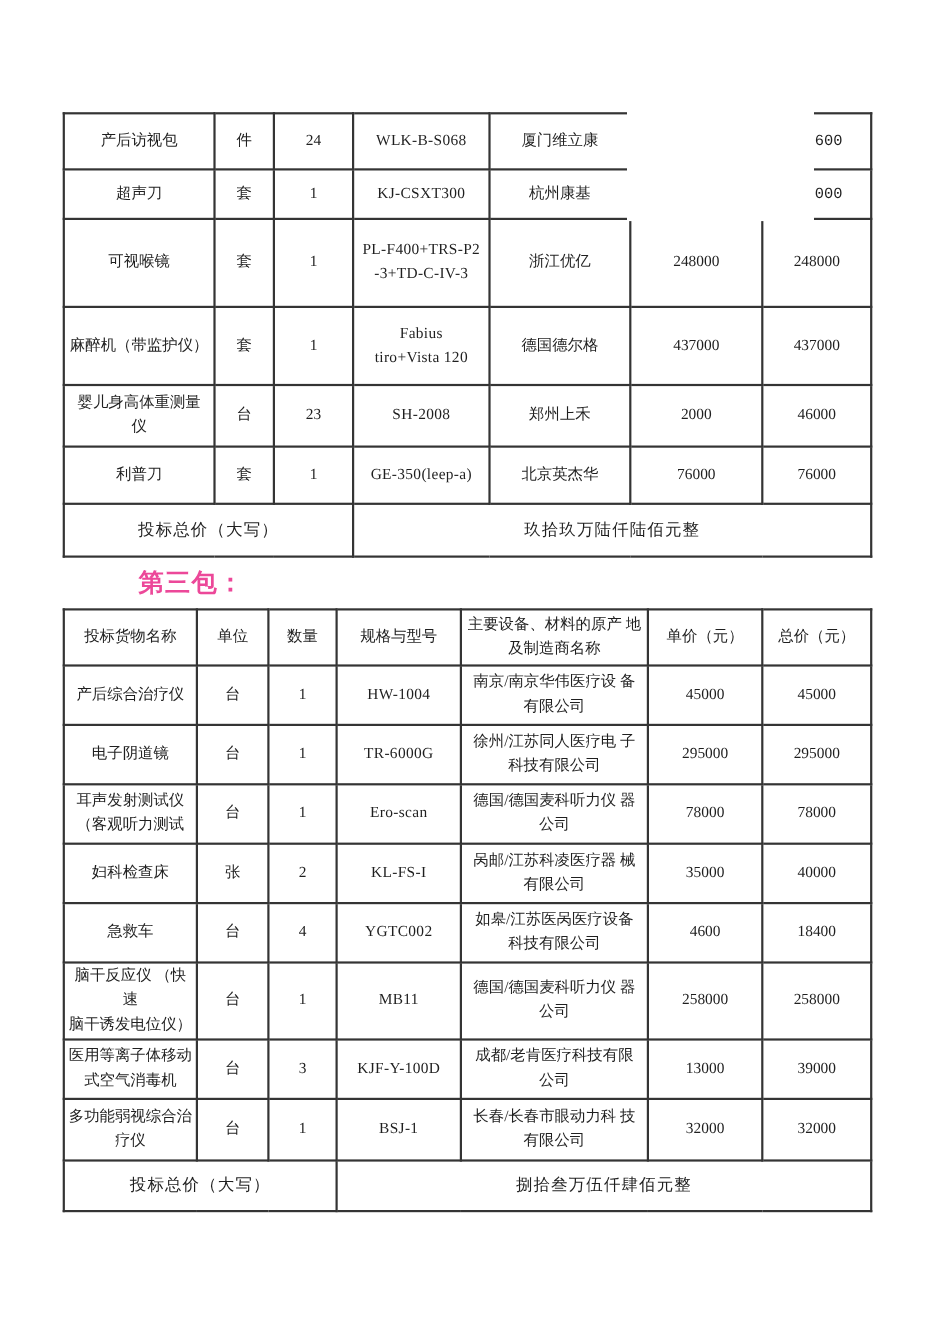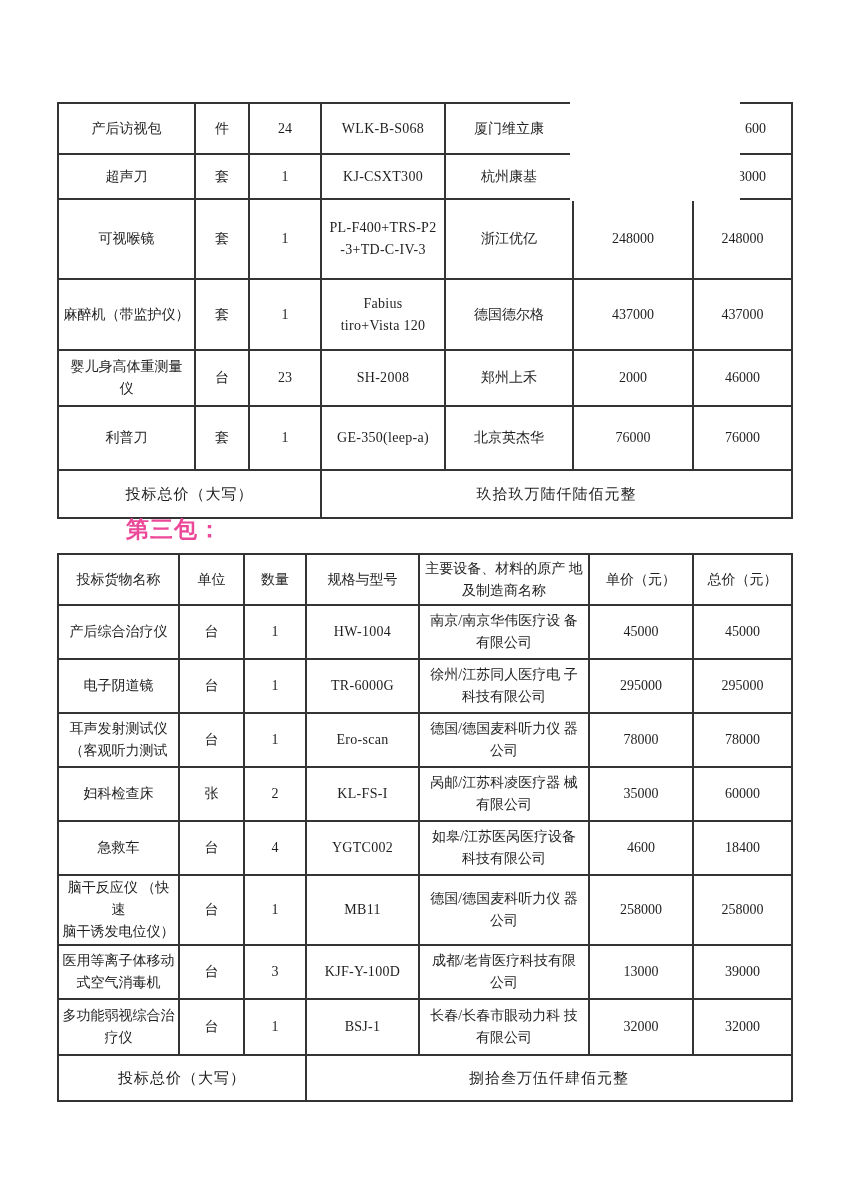--- a/index.html
+++ b/index.html
@@ -15,21 +15,21 @@
   }
   .doc-table td {
     border:2px solid #343434;
     text-align:center; vertical-align:middle;
     font-size:14px; line-height:22px;
     white-space:pre-line; overflow:hidden;
     padding:1px 2px;
   }
   .doc-table td.model { font-size:14px; letter-spacing:0.3px; }
   .doc-table td.footer-cell { font-size:15px; letter-spacing:1px; }
-  .doc-table td.num-clip { text-align:right; padding-right:25px; }
+  .doc-table td.num-clip { text-align:right; padding-right:25px;font-family:Liberation Mono, monospace; }
   #section-heading {
     position:absolute; left:126px; top:514px;
     font-size:23px; font-weight:700; letter-spacing:1px;
     color:#ec4899;
   }
   #redaction-overlay {
     position:absolute; left:570px; top:94px; width:170px; height:107px;
     background:#ffffff; z-index:5;
   }
 </style>
@@ -88,21 +88,21 @@
     <tr style="height:56px;">
       <td>婴儿身高体重测量
 仪</td>
       <td>台</td>
       <td>23</td>
       <td class="model">SH-2008</td>
       <td>郑州上禾</td>
       <td>2000</td>
       <td>46000</td>
     </tr>
-    <tr style="height:64px;">
+    <tr style="height:52px;">
       <td>利普刀</td>
       <td>套</td>
       <td>1</td>
       <td class="model">GE-350(leep-a)</td>
       <td>北京英杰华</td>
       <td>76000</td>
       <td>76000</td>
     </tr>
     <tr style="height:48px;">
       <td class="footer-cell" colspan="3">投标总价（大写）</td>
@@ -166,21 +166,21 @@
       <td>78000</td>
     </tr>
     <tr style="height:54px;">
       <td>妇科检查床</td>
       <td>张</td>
       <td>2</td>
       <td class="model">KL-FS-I</td>
       <td>呙邮/江苏科凌医疗器 械
 有限公司</td>
       <td>35000</td>
-      <td>60000</td>
+      <td>40000</td>
     </tr>
     <tr style="height:54px;">
       <td>急救车</td>
       <td>台</td>
       <td>4</td>
       <td class="model">YGTC002</td>
       <td>如皋/江苏医呙医疗设备
 科技有限公司</td>
       <td>4600</td>
       <td>18400</td>

